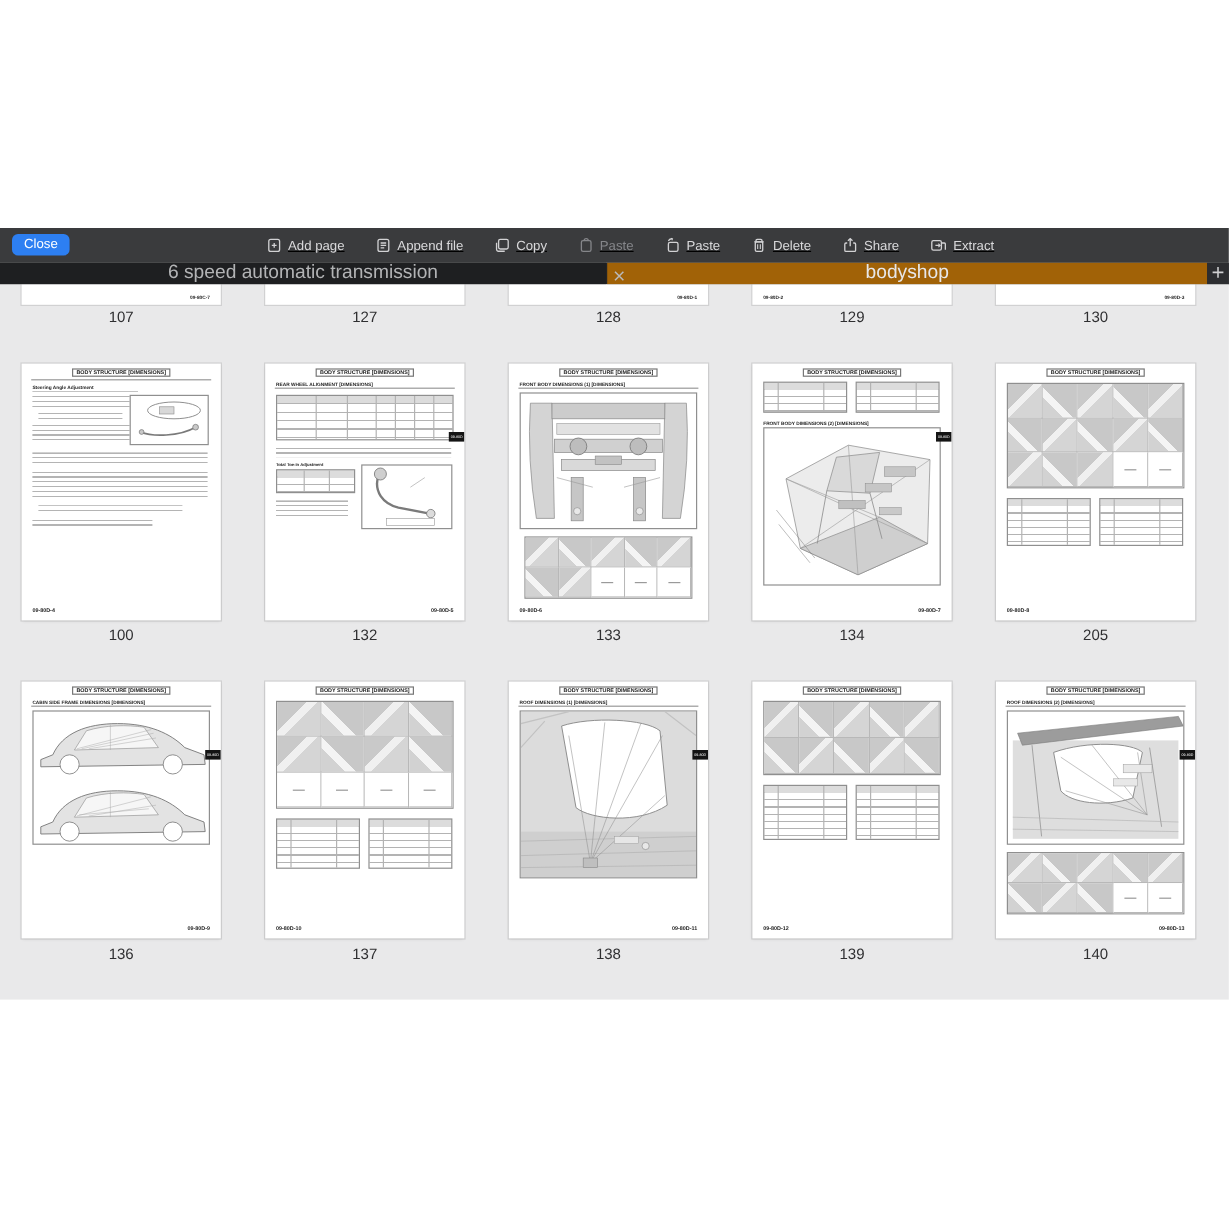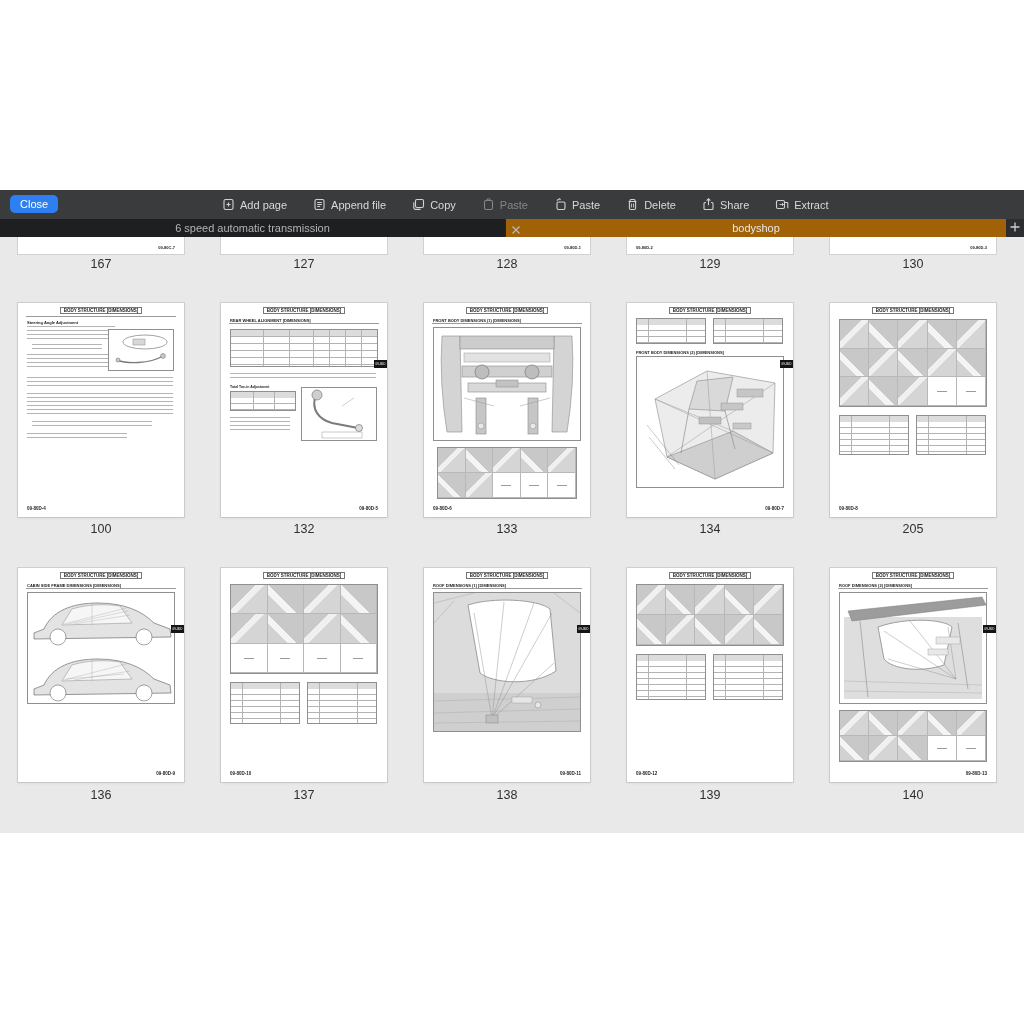--- a/index.html
+++ b/index.html
@@ -3,29 +3,29 @@
 <meta charset="utf-8">
 <style>
   * { margin:0; padding:0; box-sizing:border-box; }
   html,body { width:1024px; height:1024px; background:#ffffff; font-family:"Liberation Sans", sans-serif; }
   .app { position:absolute; left:0; top:190px; width:1024px; height:643px; }
 
   
   .toolbar { position:absolute; left:0; top:0; width:1024px; height:29px; background:#3a3b3d; }
   .close-btn { position:absolute; left:10px; top:5px; height:18px; padding:0 10px; background:#2d7ff2;
     border:none; border-radius:5px; color:#fff; font-size:11px; line-height:18px; font-family:inherit; }
-  .tools { position:absolute; left:222px; top:0; height:29px; display:flex; align-items:center; gap:26px; }
+  .tools { position:absolute; left:222px; top:0; height:29px; display:flex; align-items:center; gap:26px;text-decoration:underline; }
   .tool { display:flex; align-items:center; gap:5px; background:none; border:none; color:#d9d9db;
     font-size:11px; font-family:inherit; height:29px; }
   .tool.disabled { color:#85868a; }
   .tool svg { display:block; }
 
   
   .tabbar { position:absolute; left:0; top:29px; width:1024px; height:18px; background:#232427; }
-  .tab { position:absolute; top:0; height:18px; font-size:11px; line-height:18px; text-align:center; }
+  .tab { position:absolute; top:0; height:18px; font-size:16px; line-height:18px; text-align:center; }
   .tab-left { left:0; width:505px; background:#1e1f21; color:#b2b3b5; }
   .tab-right { left:506px; width:500px; background:#a16207; color:#e7e7e9; }
   .tab-close { position:absolute; left:511px; top:4px; width:10px; height:10px; background:none; border:none; padding:0; }
   .tab-add { position:absolute; left:1006px; top:0; width:18px; height:18px; background:#2c2d30; border:none; padding:0; }
 
   
   .content { position:absolute; left:0; top:47px; width:1024px; height:596px; background:#e9e9ea; overflow:hidden; }
   .sliver { position:absolute; top:0; width:166px; height:17px; background:#fff;
     box-shadow:0 0 0 1px rgba(0,0,0,0.10); }
   .num { position:absolute; width:166px; text-align:center; font-size:12.5px; color:#2f2f31; }
@@ -166,21 +166,21 @@
     <div class="sliver" style="left:424px">
         <div class="pfoot right">09-80D-1</div>
       </div>
     <div class="sliver" style="left:627px">
         <div class="pfoot left">09-80D-2</div>
       </div>
     <div class="sliver" style="left:830px">
         <div class="pfoot right">09-80D-3</div>
       </div>
 
-    <div class="num" style="left:18px;top:20px">167</div>
+    <div class="num" style="left:18px;top:20px">107</div>
     <div class="num" style="left:221px;top:20px">127</div>
     <div class="num" style="left:424px;top:20px">128</div>
     <div class="num" style="left:627px;top:20px">129</div>
     <div class="num" style="left:830px;top:20px">130</div>
 
     <div class="thumb" style="left:18px;top:66px">
       <div class="ph"><span>BODY STRUCTURE [DIMENSIONS]</span></div>
       <div class="hr" style="top:13px"></div>
       <div class="sec" style="top:17px;left:9px">Steering Angle Adjustment</div>
       <div class="lines" style="left:9px;top:23px;width:88px;height:14px"></div>

